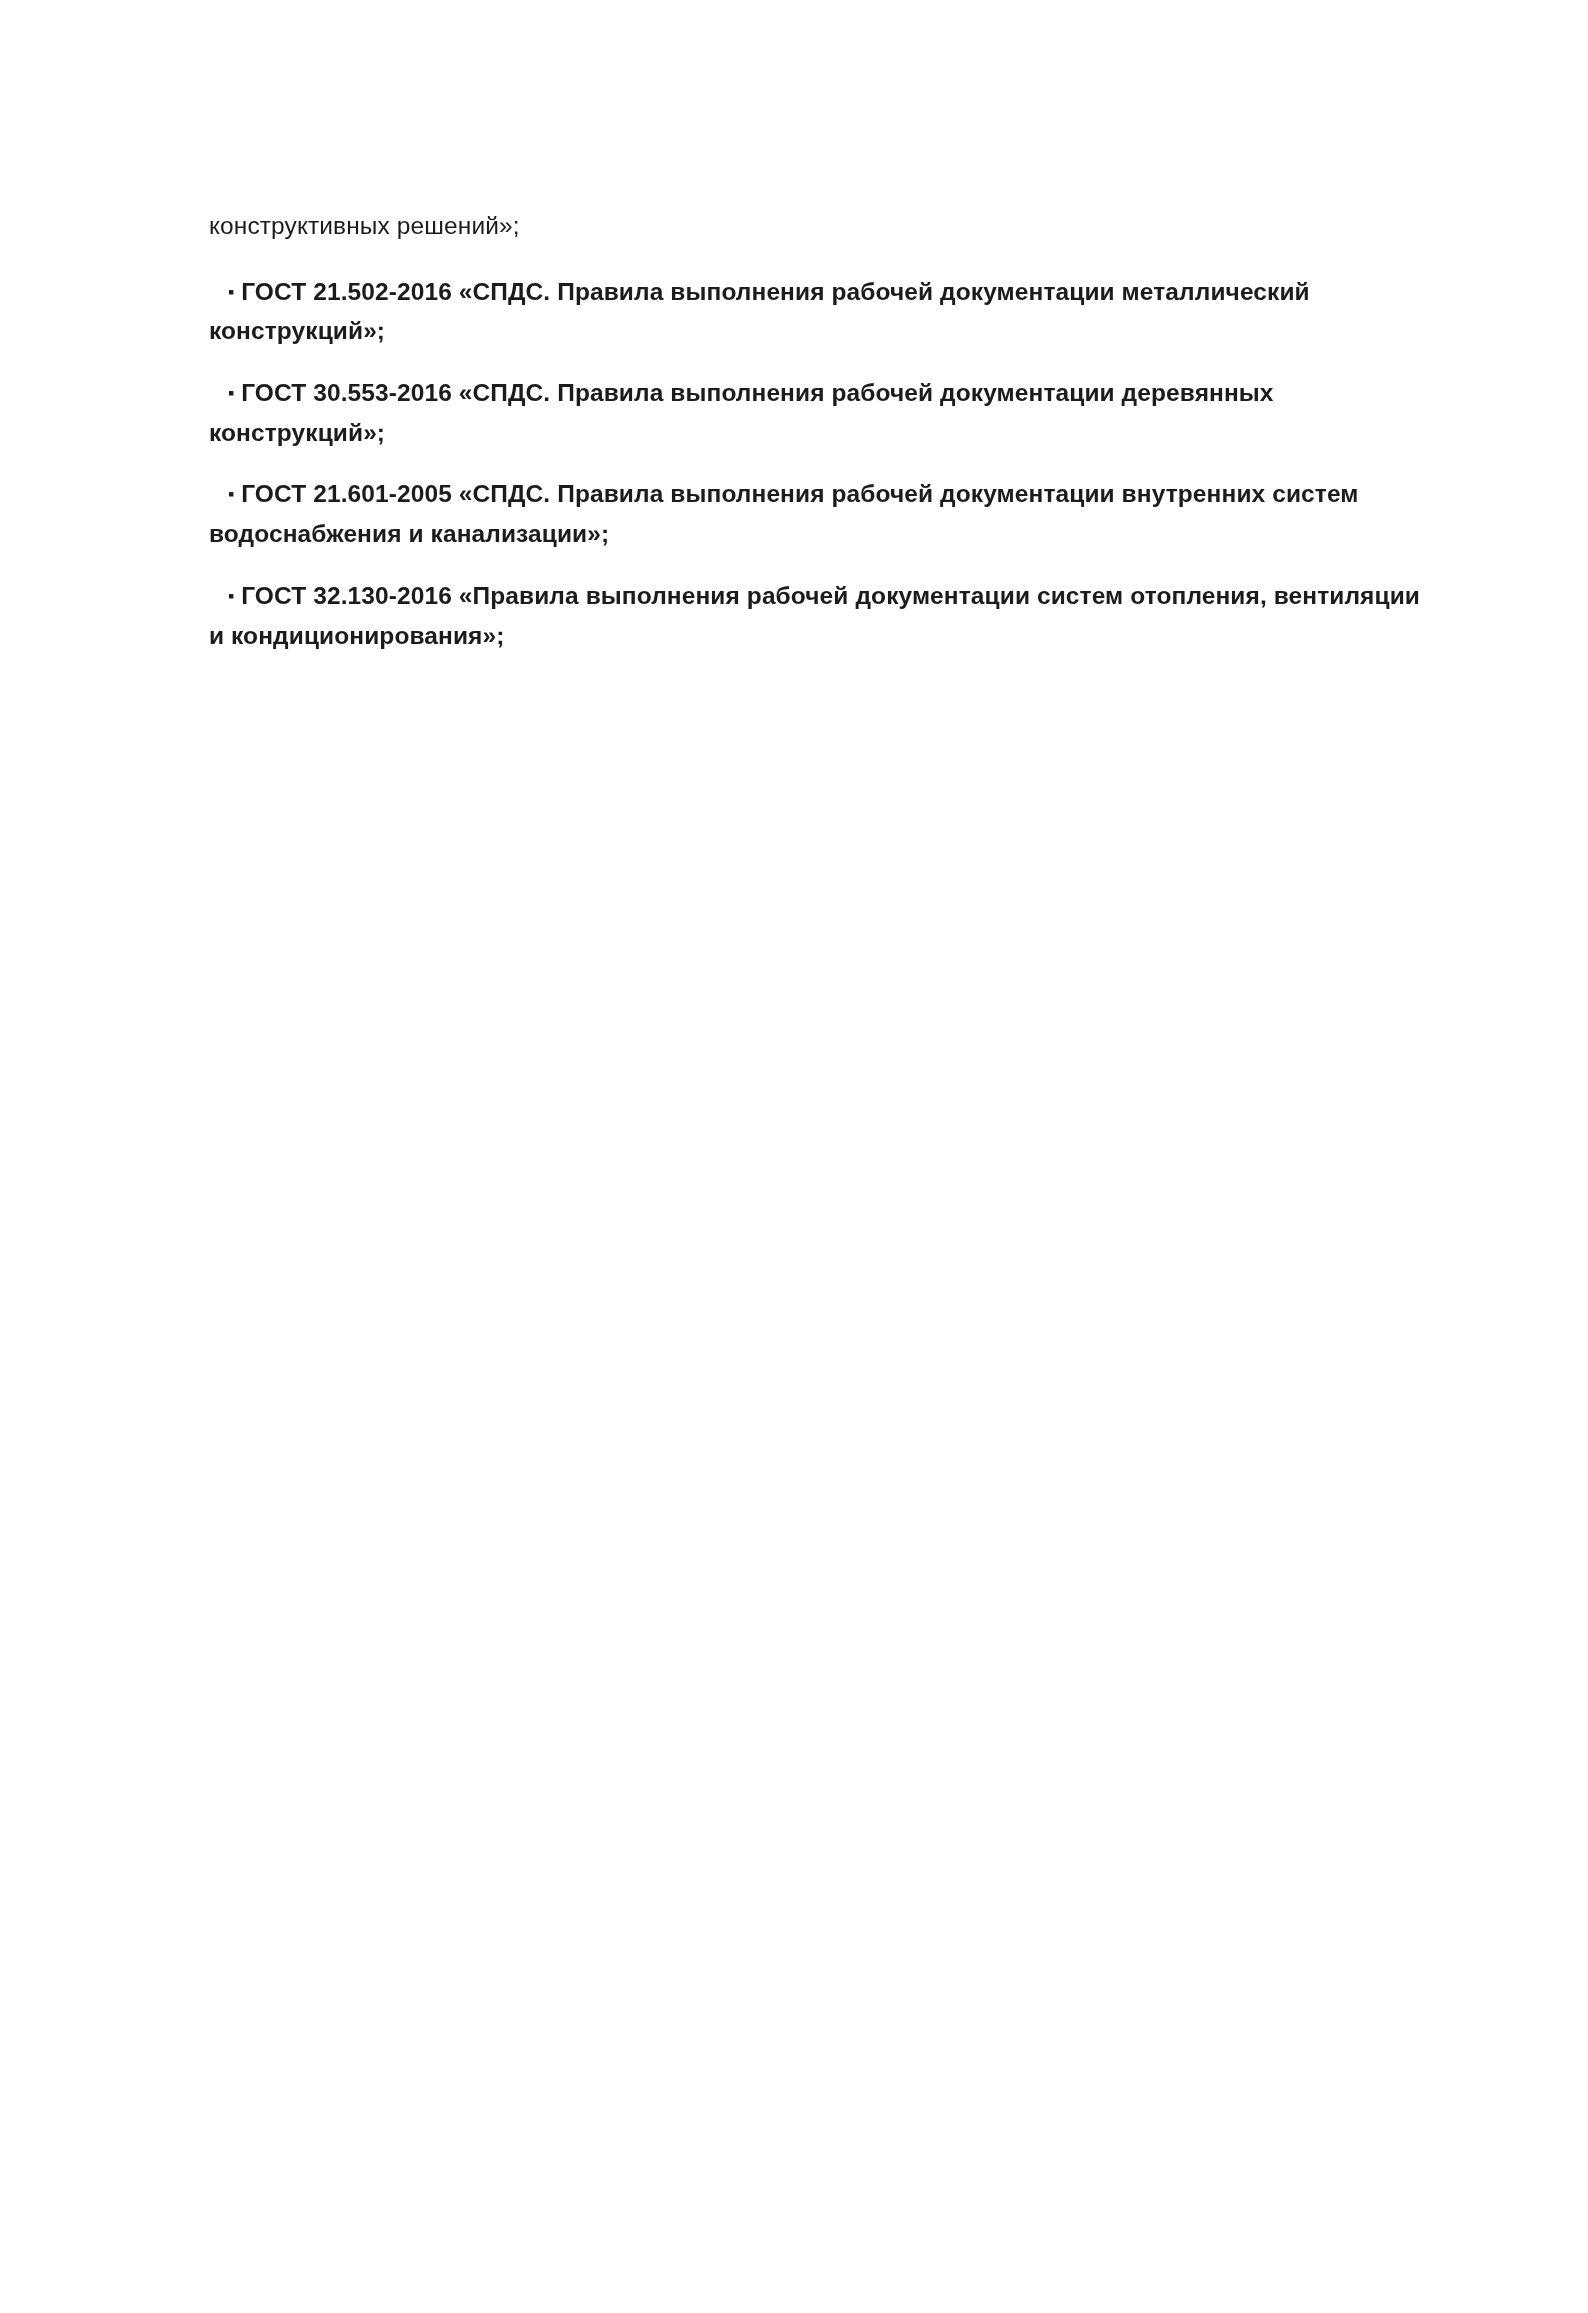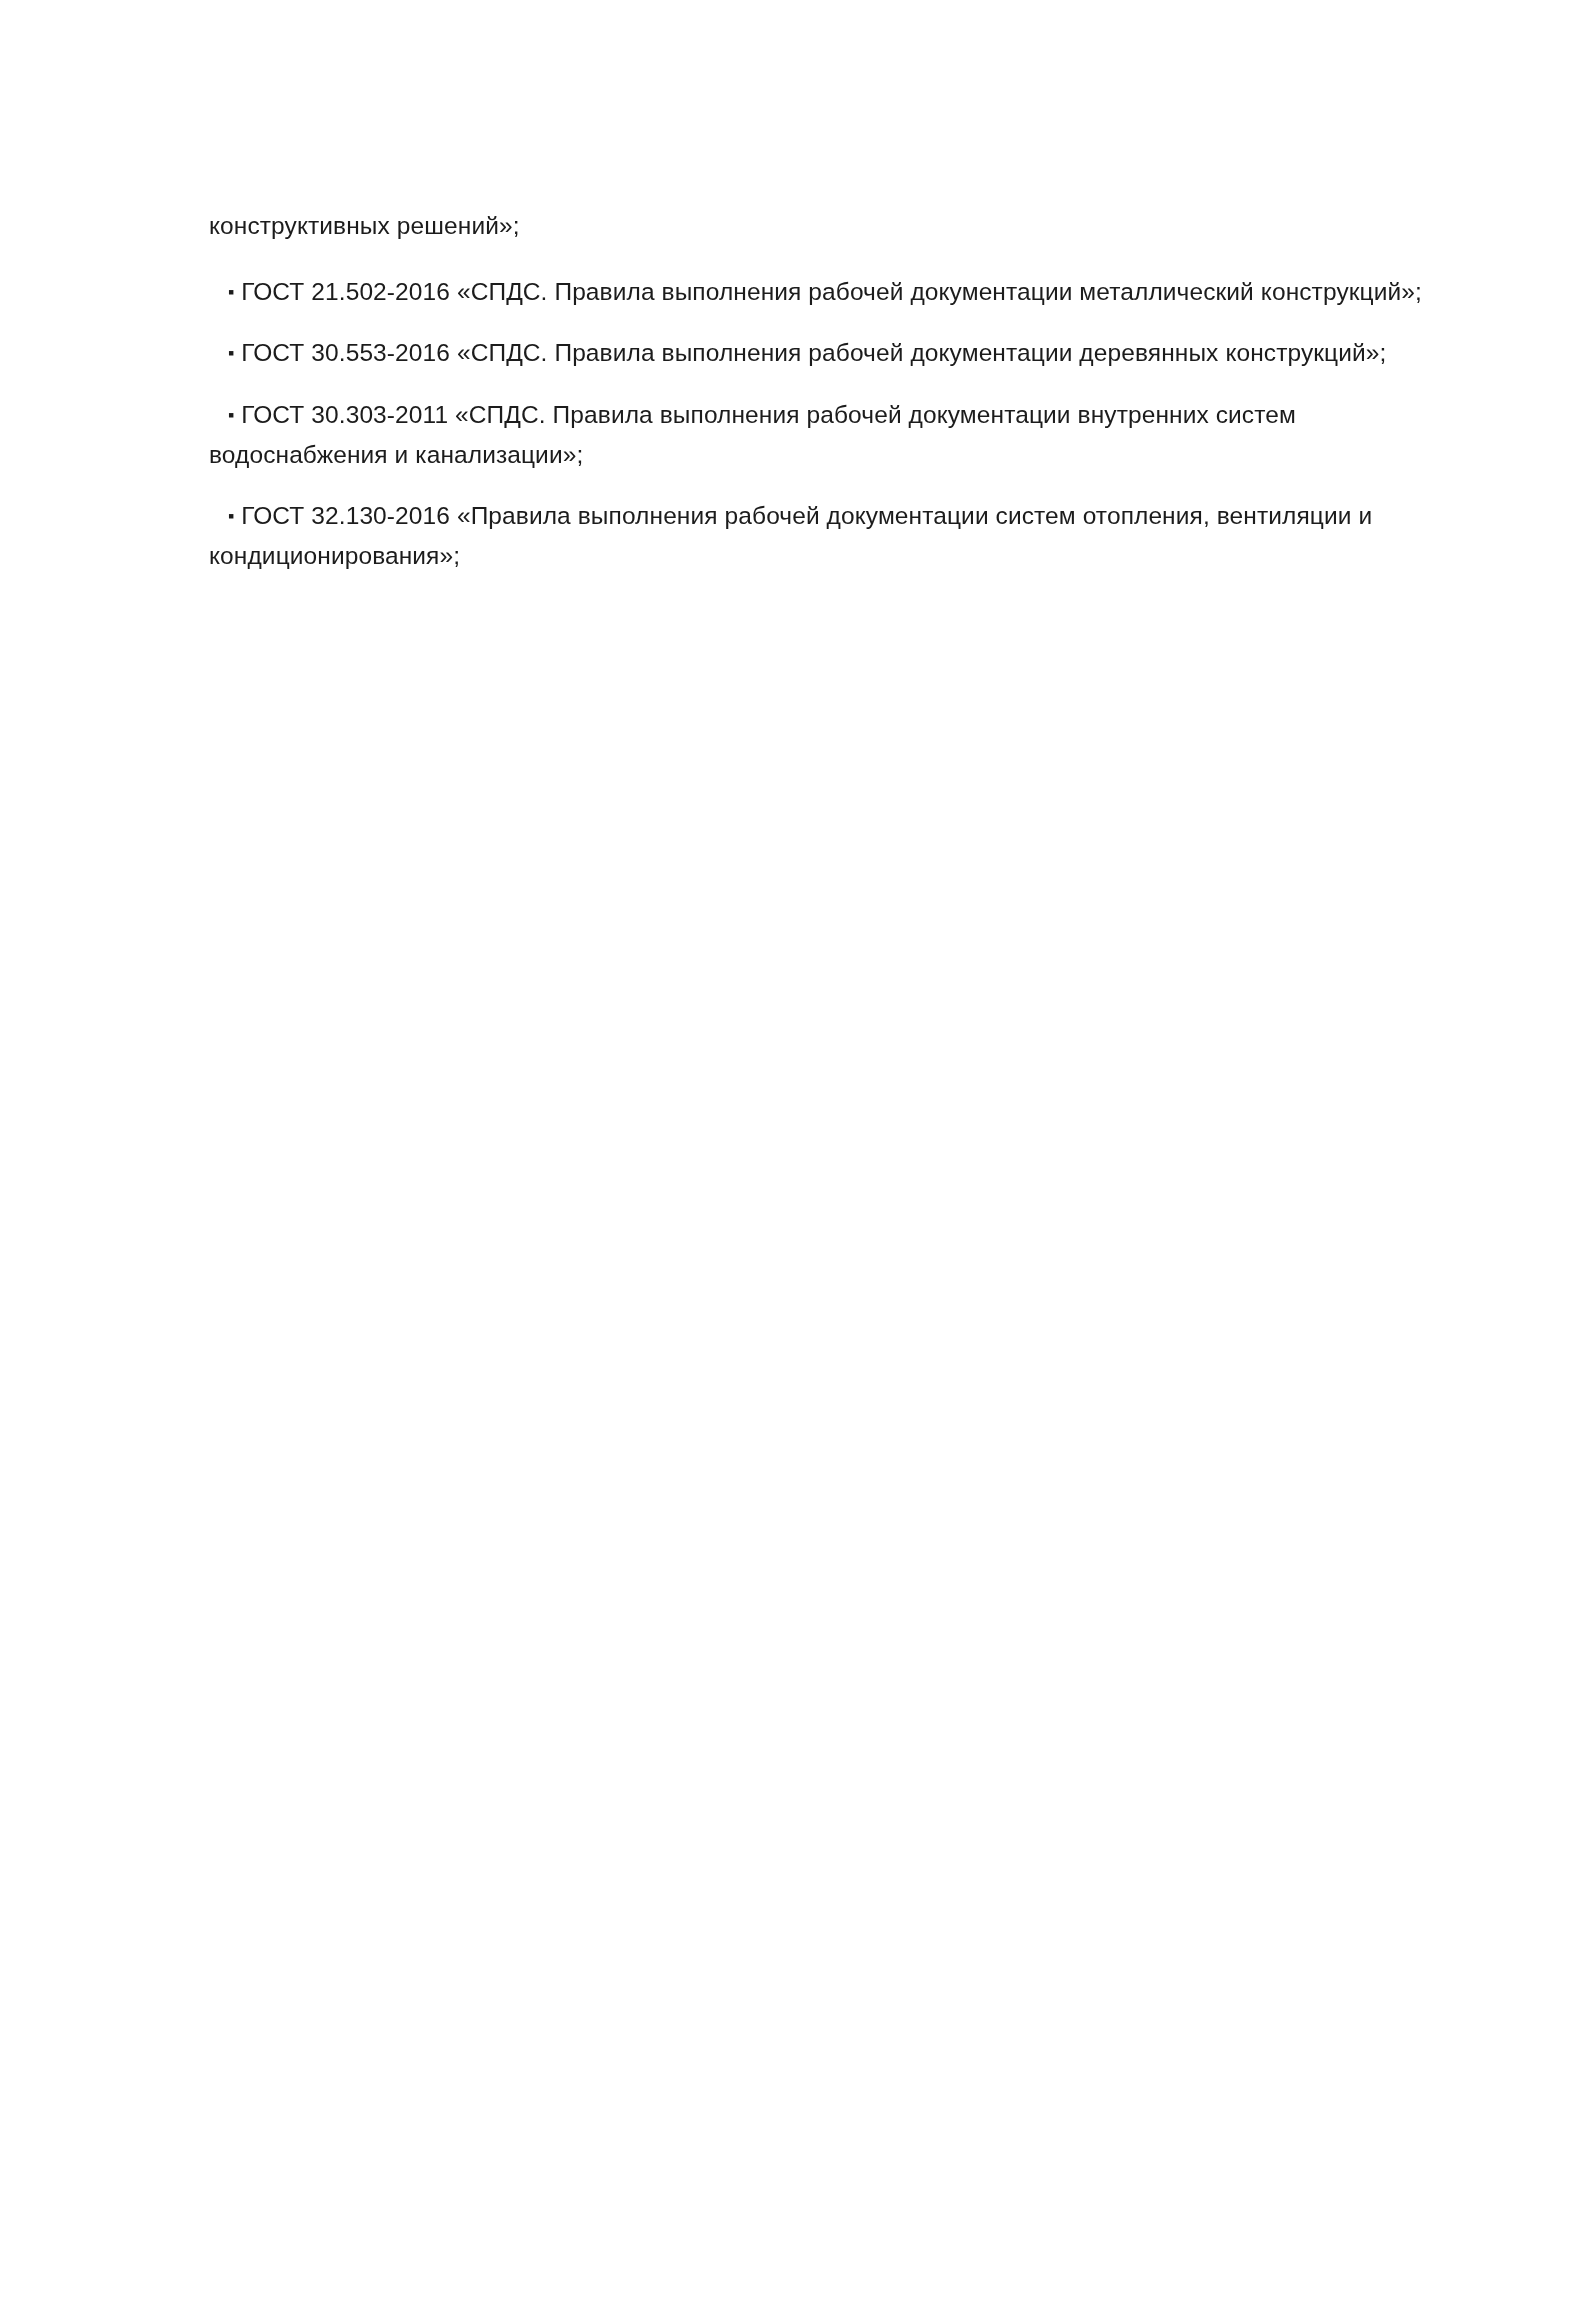--- a/index.html
+++ b/index.html
@@ -31,20 +31,21 @@
     color: #1c1c1c;
     margin: 0 1px 22px 0;
     text-align: left;
     letter-spacing: 0.1px;
   }
   .para.continuation {
     margin-bottom: 26px;
   }
   .para.bulleted {
     text-indent: 19px;
+    font-weight: bold;
   }
   .bullet {
     font-size: 18px;
     vertical-align: 1.9px;
     letter-spacing: 0;
   }
   .bullet-gap {
     letter-spacing: 0;
   }
 </style>
@@ -60,21 +61,21 @@
 
     <p class="para bulleted">
       <span class="bullet">▪</span><span class="bullet-gap">&nbsp;</span><span>ГОСТ 21.502-2016 «СПДС. Правила выполнения рабочей документации металлический конструкций»;</span>
     </p>
 
     <p class="para bulleted">
       <span class="bullet">▪</span><span class="bullet-gap">&nbsp;</span><span>ГОСТ 30.553-2016 «СПДС. Правила выполнения рабочей документации деревянных конструкций»;</span>
     </p>
 
     <p class="para bulleted">
-      <span class="bullet">▪</span><span class="bullet-gap">&nbsp;</span><span>ГОСТ 30.303-2011 «СПДС. Правила выполнения рабочей документации внутренних систем водоснабжения и канализации»;</span>
+      <span class="bullet">▪</span><span class="bullet-gap">&nbsp;</span><span>ГОСТ 21.601-2005 «СПДС. Правила выполнения рабочей документации внутренних систем водоснабжения и канализации»;</span>
     </p>
 
 
     <p class="para bulleted">
       <span class="bullet">▪</span><span class="bullet-gap">&nbsp;</span><span>ГОСТ 32.130-2016 «Правила выполнения рабочей документации систем отопления, вентиляции и кондиционирования»;</span>
     </p>
 
   </div>
 </div>
 

